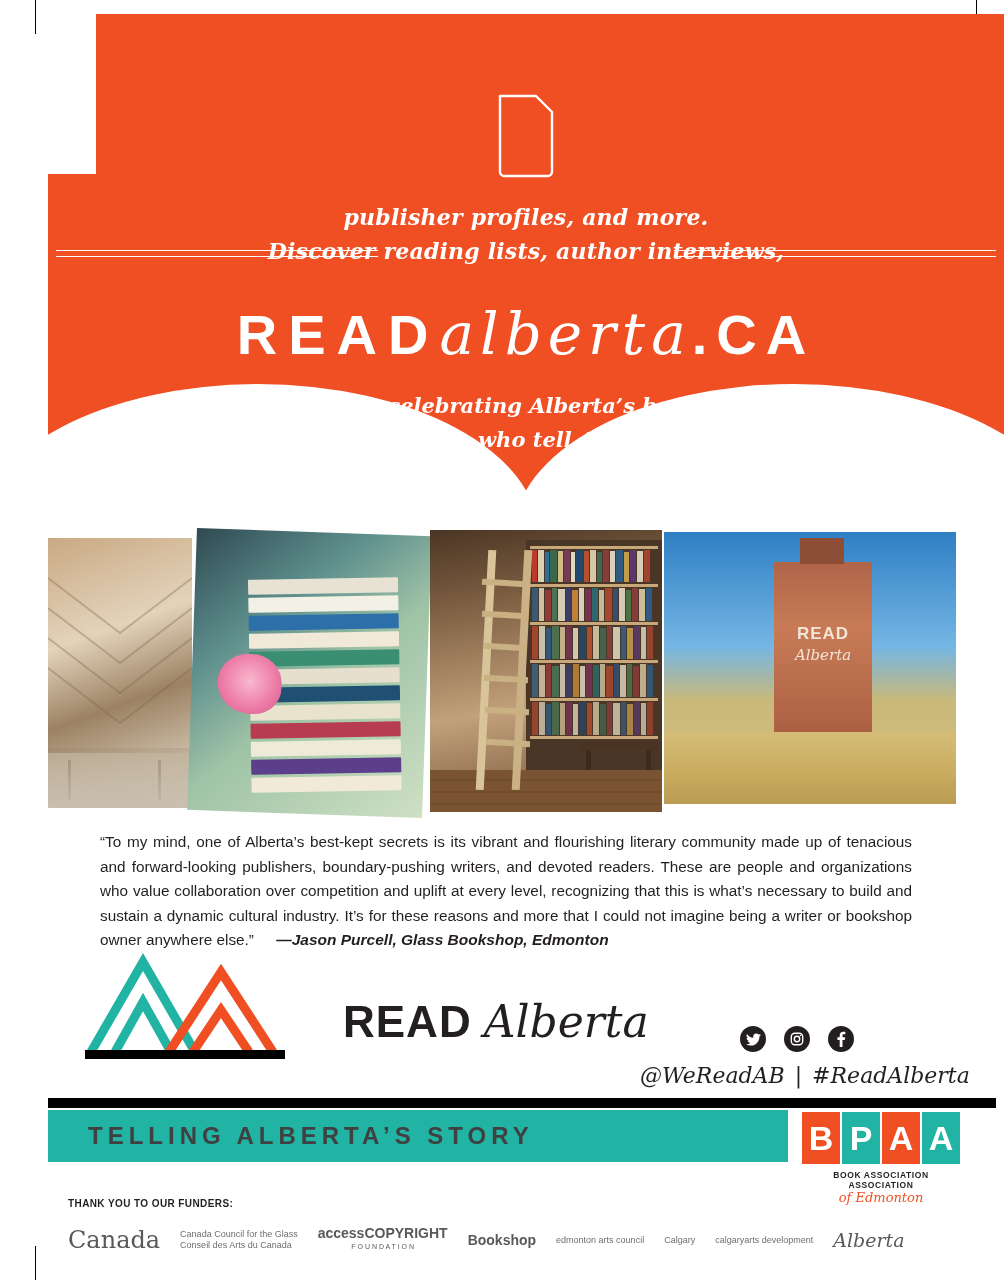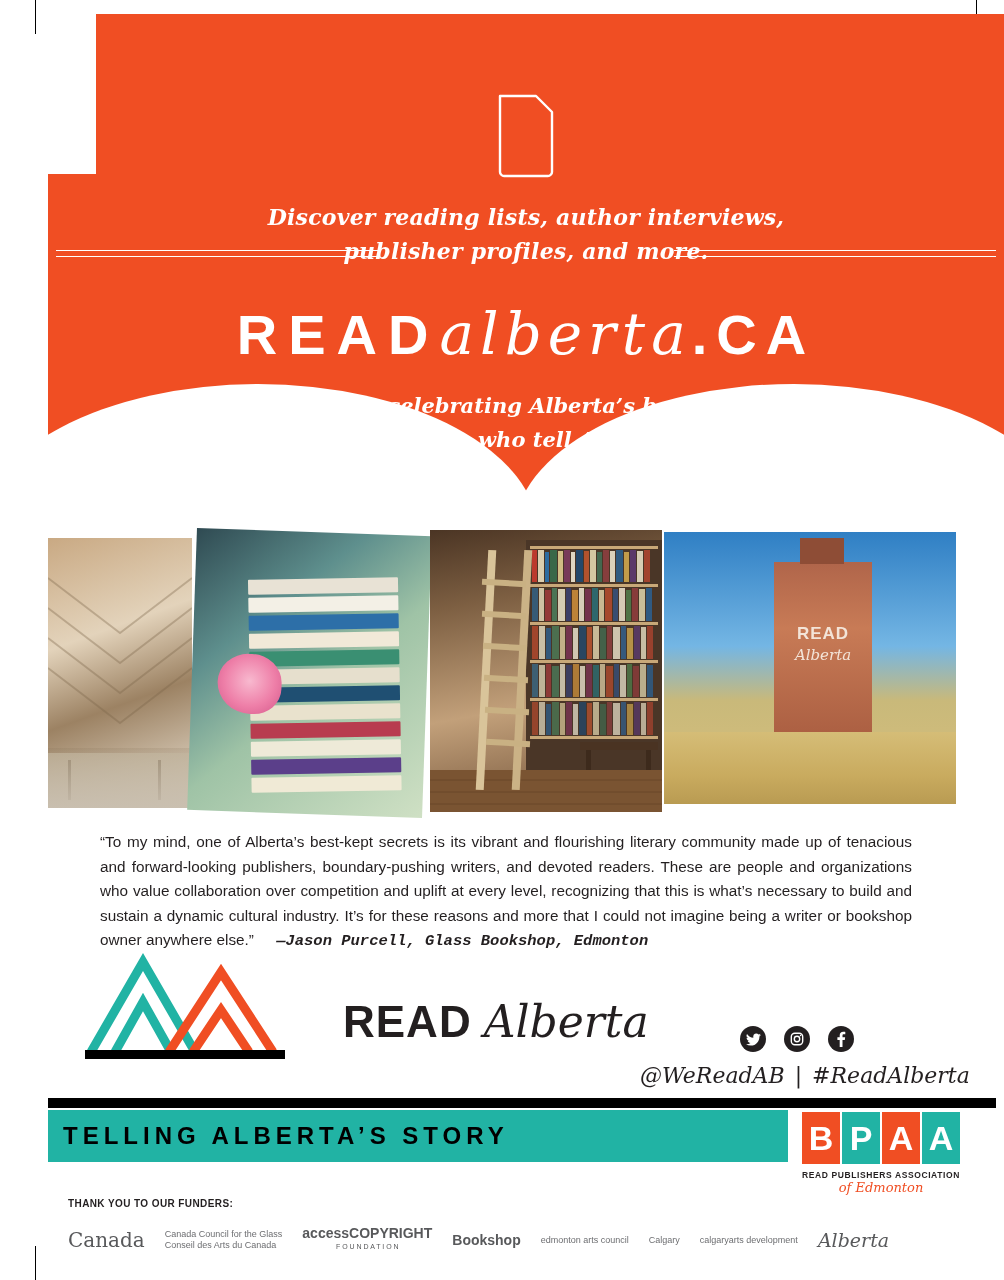--- a/index.html
+++ b/index.html
@@ -217,21 +217,21 @@
     left: 100px;
     top: 830px;
     width: 812px;
     color: #231f20;
     font-family: "Liberation Sans", sans-serif;
     font-size: 15.3px;
     line-height: 24.5px;
     text-align: justify;
   }
   .quote-block .attrib {
-    font-family: Liberation Mono, monospace;
+    font-family: Liberation Sans, sans-serif;
     font-style: italic;
     font-weight: bold;
     font-size: 15.5px;
     white-space: nowrap;
     padding-left: 18px;
   }
 
   
   .lockup {
     position: absolute;
@@ -313,26 +313,26 @@
     position: absolute;
     left: 48px;
     top: 1110px;
     width: 740px;
     height: 52px;
     background: #21b3a4;
     display: flex;
     align-items: center;
   }
   .banner-teal .txt {
-    color: #000000;
+    color: #404040;
     font-family: "Liberation Sans", sans-serif;
     font-weight: bold;
     font-size: 24px;
     letter-spacing: 5px;
-    padding-left: 15px;
+    padding-left: 40px;
   }
 
   
   .bpaa {
     position: absolute;
     left: 800px;
     top: 1112px;
     width: 162px;
     text-align: center;
   }
@@ -394,21 +394,21 @@
   }
   .funder {
     color: #6d6e71;
     font-size: 9px;
     line-height: 11px;
     font-family: "Liberation Sans", sans-serif;
     white-space: nowrap;
   }
   .funder.big {
     font-family: "DejaVu Serif", serif;
-    font-size: 20px;
+    font-size: 24px;
     color: #58595b;
   }
   .funder.script {
     font-family: "DejaVu Serif", serif;
     font-style: italic;
     font-size: 19px;
     color: #58595b;
   }
   .funder.bold {
     font-weight: bold;
@@ -429,22 +429,22 @@
   <div class="hero-inner">
     <div class="white-block-left"></div>
 
     <div class="alberta-outline">
       <svg width="60" height="84" viewBox="0 0 60 84" fill="none">
         <path d="M4 2 H40 L56 18 V78 C56 80 54 82 52 82 H8 C6 82 4 80 4 78 Z" stroke="#ffffff" stroke-width="2.4" fill="none" stroke-linejoin="round"></path>
       </svg>
     </div>
 
     <div class="hero-tagline">
+      <div>publisher profiles, and more.</div>
       <div>Discover reading lists, author interviews,</div>
-      <div>publisher profiles, and more.</div>
     </div>
 
     <div class="rule-wrap">
       <div class="rule left"></div>
       <div class="rule left second"></div>
       <div class="rule right"></div>
       <div class="rule right second"></div>
     </div>
 
     <div class="wordmark">
@@ -699,21 +699,21 @@
   <div class="txt">TELLING ALBERTA’S STORY</div>
 </div>
 
 <div class="bpaa">
   <div class="tiles">
     <div class="tile t1">B</div>
     <div class="tile t2">P</div>
     <div class="tile t3">A</div>
     <div class="tile t4">A</div>
   </div>
-  <div class="l1">READ PUBLISHERS ASSOCIATION</div>
+  <div class="l1">BOOK ASSOCIATION ASSOCIATION</div>
   <div class="l2">of Edmonton</div>
 </div>
 
 <div class="funders-label">THANK YOU TO OUR FUNDERS:</div>
 <div class="funders">
   <div class="funder big">Canada</div>
   <div class="funder">
     <span>Canada Council
 for the Glass</span><br>
     <span>Conseil des Arts

